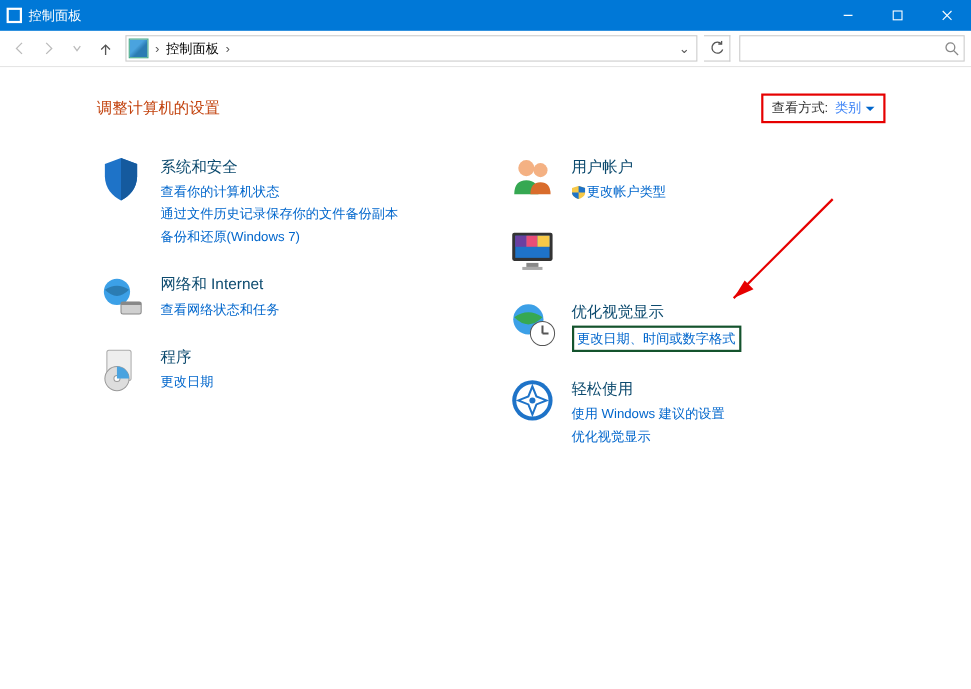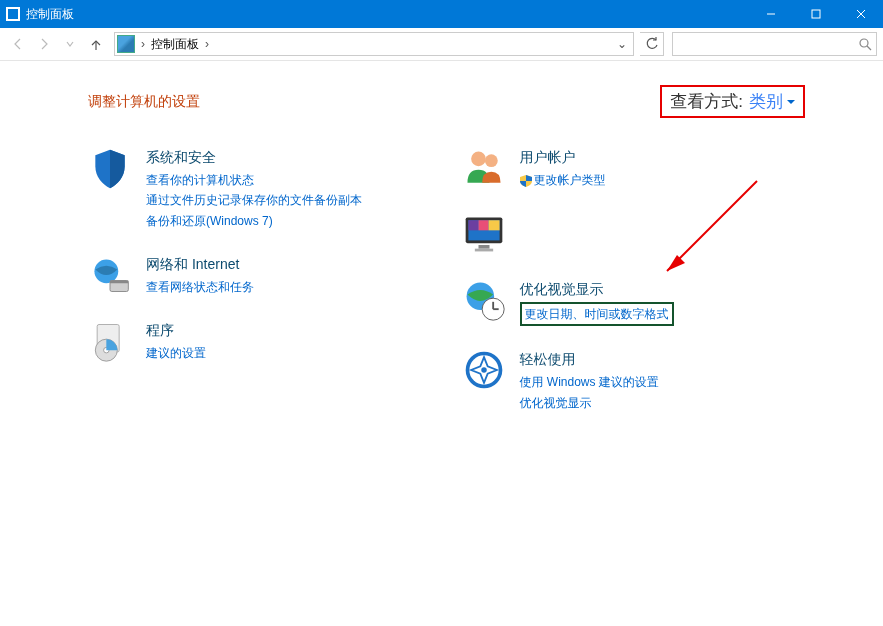--- a/index.html
+++ b/index.html
@@ -25,21 +25,21 @@
   .addressbar .dropend { margin-left:auto; color:#555; padding:0 4px; }
   .refreshbtn { width:24px; height:24px; border:1px solid #ccc; border-left:none; display:flex; align-items:center; justify-content:center; }
   .searchbox { width:205px; height:24px; border:1px solid #ccc; margin-left:6px; display:flex; align-items:center; padding:0 4px; }
   .searchbox input { flex:1; border:none; outline:none; font-size:12px; color:#888; }
   .searchbox .sicon { width:14px; height:14px; }
 
   
   .content { padding: 24px 78px 0 88px; position:relative; }
   .heading-row { display:flex; align-items:center; margin-bottom: 28px; }
   .page-heading { font-size:14px; color:#c2410c; font-weight:normal; flex:1; }
-  .viewby { font-size:17px; display:flex; align-items:center; gap:6px; border:2px solid #e60000; padding:3px 8px; }
+  .viewby { font-size:12px; display:flex; align-items:center; gap:6px; border:2px solid #e60000; padding:3px 8px; }
   .viewby .label { color:#333; }
   .viewby .val { color:#3b82f6; display:flex; align-items:center; gap:4px; }
   .viewby .tri { width:0;height:0;border-left:4px solid transparent;border-right:4px solid transparent;border-top:4px solid #0066cc; }
 
   .cols { display:flex; gap:30px; }
   .col { flex:1; }
   .cat { display:flex; gap:14px; margin-bottom:22px; }
   .cat-icon { width:44px; height:44px; flex-shrink:0; }
   .cat-body { font-size:12px; line-height:1.7; }
   .cat-title { color:#0c4a6e; font-size:14px; margin-bottom:0px; display:block; }
@@ -167,21 +167,21 @@
 
       <div class="cat">
         <svg class="cat-icon" viewBox="0 0 48 48">
             <rect x="10" y="6" width="24" height="30" rx="2" fill="#eee" stroke="#aaa"></rect>
             <circle cx="20" cy="34" r="12" fill="#ddd" stroke="#999"></circle>
             <circle cx="20" cy="34" r="3" fill="#fff" stroke="#999"></circle>
             <path d="M20 22 A12 12 0 0 1 32 34 L20 34 Z" fill="#4aa3df"></path>
           </svg>
         <div class="cat-body">
           <a class="cat-title">程序</a>
-          <a class="cat-link">建议的设置</a>
+          <a class="cat-link">更改日期</a>
         </div>
       </div>
 
     </div>
 
     <div class="col">
 
       <div class="cat">
         <svg class="cat-icon" viewBox="0 0 48 48">
             <circle cx="18" cy="14" r="8" fill="#f4b183"></circle>

